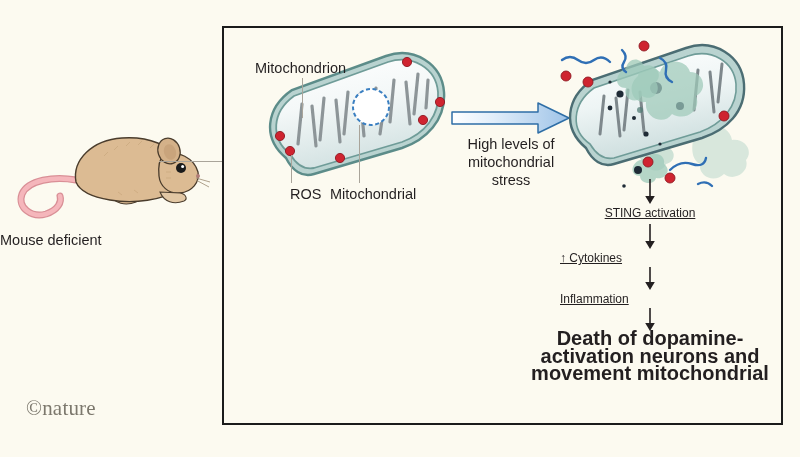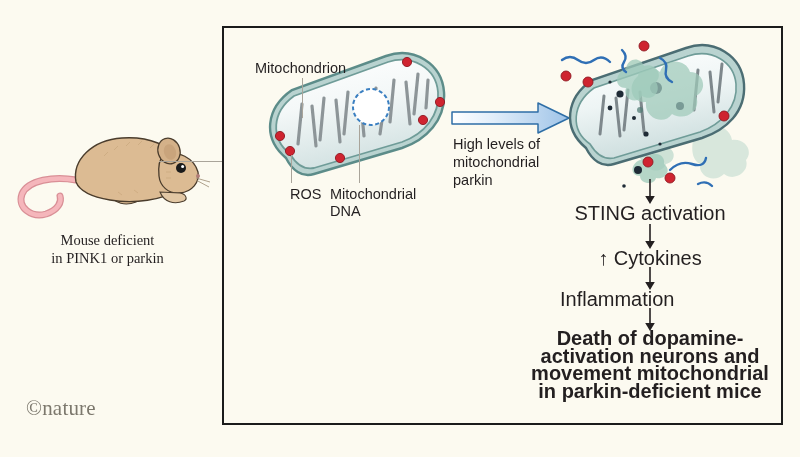--- a/index.html
+++ b/index.html
@@ -17,48 +17,48 @@
   
   #panel{
     left:222px;top:26px;width:561px;height:399px;
     border:2.5px solid #1b1b1b;
     box-sizing:border-box;
     background:transparent;
   }
 
   
   .lbl{font-size:14.5px;line-height:17px;color:#231f20;white-space:nowrap;text-align:right;}
-  .lbl-c{font-size:20px;line-height:18px;color:#231f20;text-align:center;}
-
-  
-  #mouse-caption{left:0px;top:231px;width:215px;text-align:center;font-size:14.5px;line-height:18px;font-family:Liberation Serif, serif;}
+  .lbl-c{font-size:12px;line-height:18px;color:#231f20;text-align:center;text-decoration:underline;}
+
+  
+  #mouse-caption{left:0px;top:231px;width:215px;text-align:left;font-size:14.5px;line-height:18px;}
 
   
   #nature-logo{
     left:26px;top:396px;
     font-family:"Liberation Serif", serif;
     font-size:21px;font-weight:normal;letter-spacing:.2px;
     color:#7c786d;
     text-align:right;
   }
 
   
   .leader{background:#a9a49a;}
 
   
   #mouse-connector{left:159px;top:161px;width:63px;height:1px;background:#a9a49a;}
 
   
   #t-sting{left:560px;top:204px;width:180px;text-align:center;}
-  #t-cyto{left:560px;top:249px;width:180px;text-align:center;}
+  #t-cyto{left:560px;top:249px;width:180px;text-align:left;}
   #t-infl{left:560px;top:290px;width:180px;text-align:left;}
   #t-death{left:520px;top:330px;width:260px;text-align:center;font-size:20px;line-height:17.5px;font-weight:bold;}
 
   
-  #arrow-label{left:453px;top:135px;width:116px;font-size:14.5px;line-height:18px;}
+  #arrow-label{left:453px;top:135px;width:116px;text-align:center;font-size:14.5px;line-height:18px;}
 
   
   #lb-mitochondrion{left:255px;top:60px;}
   #lb-ros{left:290px;top:186px;}
   #lb-mtdna{left:330px;top:186px;width:110px;font-size:14.5px;line-height:17px;}
 </style>
 </head>
 <body>
 
 <div class="stage">
@@ -100,21 +100,20 @@
         <path d="M90 36 l4 -4"></path>
         <path d="M152 52 l5 0"></path>
       <path d="M152 58 l5 0"></path>
         <path d="M120 70 l4 3"></path>
         <path d="M104 72 l4 3"></path>
     </g>
   </svg>
 
   <div class="abs" id="mouse-caption">
     <div>Mouse deficient</div>
-    <div>in PINK1 or parkin</div>
   </div>
 
   <div class="abs" id="mouse-connector"></div>
 
   <div class="abs" id="panel"></div>
 
   <svg class="abs" style="left:258px;top:50px;" width="195" height="135" viewBox="0 0 195 135">
     <defs>
       <linearGradient id="mitoIn" x1="0" y1="0" x2="0.3" y2="1">
         <stop offset="0%" stop-color="#ffffff"></stop>
@@ -161,37 +160,36 @@
   </svg>
 
   <div class="abs leader" style="left:302px;top:78px;width:1px;height:40px;"></div>
   <div class="abs leader" style="left:291px;top:155px;width:1px;height:28px;"></div>
   <div class="abs leader" style="left:359px;top:125px;width:1px;height:58px;"></div>
 
   <div class="abs lbl" id="lb-mitochondrion">Mitochondrion</div>
   <div class="abs lbl" id="lb-ros">ROS</div>
   <div class="abs" id="lb-mtdna">
     <div>Mitochondrial</div>
-    <div>DNA</div>
   </div>
 
   <svg class="abs" style="left:450px;top:100px;" width="122" height="36" viewBox="0 0 122 36">
     <defs>
       <linearGradient id="arrGrad" x1="0" y1="0" x2="1" y2="0">
         <stop offset="0%" stop-color="#ffffff"></stop>
         <stop offset="35%" stop-color="#e2eefa"></stop>
         <stop offset="100%" stop-color="#9ec3e7"></stop>
       </linearGradient>
     </defs>
     <path d="M2 12 L 88 12 L 88 3 L 119 18 L 88 33 L 88 24 L 2 24 Z" fill="url(#arrGrad)" stroke="#2e6ea6" stroke-width="1.5" stroke-linejoin="round"></path>
   </svg>
   <div class="abs" id="arrow-label">
     <div>High levels of</div>
     <div>mitochondrial</div>
-    <div>parkin</div>
+    <div>stress</div>
   </div>
 
   <svg class="abs" style="left:548px;top:34px;" width="235" height="160" viewBox="0 0 235 160">
     <defs>
       <linearGradient id="mitoIn2" x1="0" y1="0" x2="0.3" y2="1">
         <stop offset="0%" stop-color="#ffffff"></stop>
         <stop offset="50%" stop-color="#eef5f5"></stop>
         <stop offset="100%" stop-color="#cddede"></stop>
       </linearGradient>
       <clipPath id="mitoClip2">
@@ -297,18 +295,17 @@
 
   <svg class="abs" style="left:642px;top:308px;" width="16" height="24" viewBox="0 0 16 24">
     <path d="M8 0 L 8 17" stroke="#231f20" stroke-width="1.6" fill="none"></path>
     <path d="M3.2 15 L 8 23 L 12.8 15 Z" fill="#231f20"></path>
   </svg>
 
   <div class="abs" id="t-death">
     <div>Death of dopamine-</div>
     <div>activation neurons and</div>
     <div>movement mitochondrial</div>
-    <div>in parkin-deficient mice</div>
   </div>
 
   <div class="abs" id="nature-logo">©nature</div>
 
 </div>
 
 </body></html>

